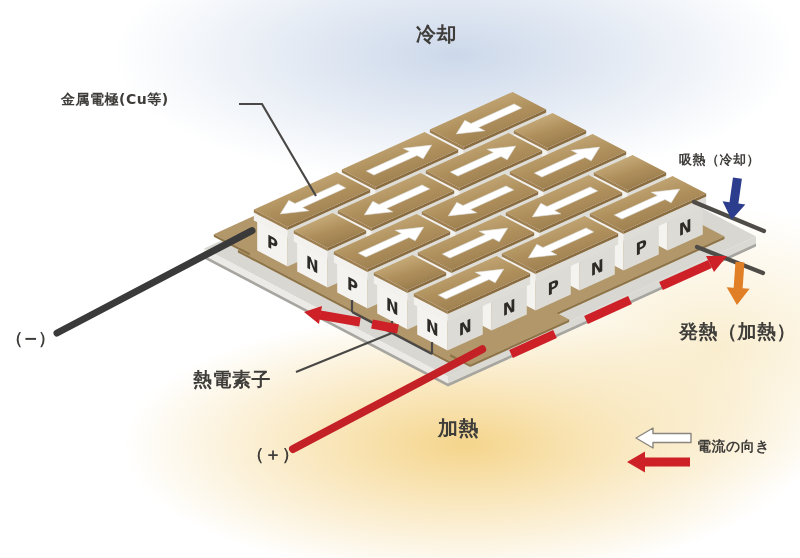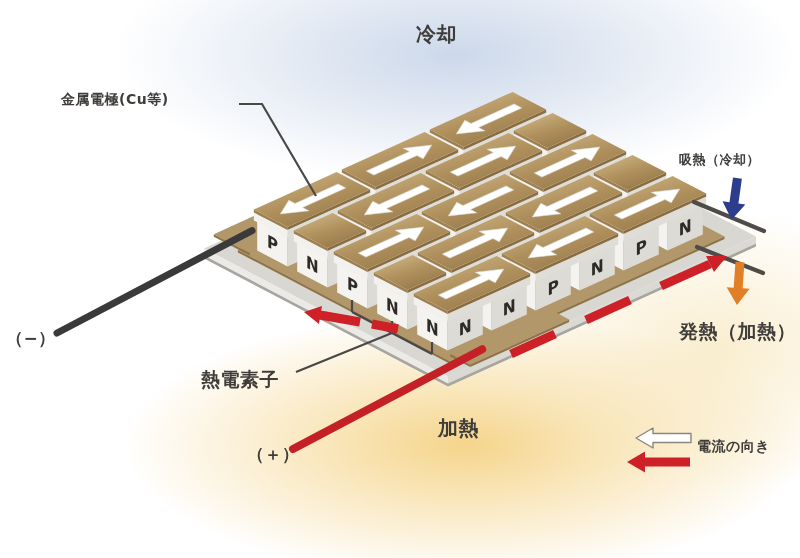--- a/index.html
+++ b/index.html
@@ -11,21 +11,21 @@
         radial-gradient(ellipse 250px 160px at 715px 350px, rgba(247,228,180,.65) 0%, rgba(247,228,180,0) 90%),
         radial-gradient(ellipse 360px 140px at 465px 445px, #f5d58c 0%, rgba(245,213,140,0) 95%);}
   svg#scene{position:absolute;left:0;top:0;z-index:1;}
   .lbl{position:absolute;z-index:2;color:#3f3d3a;white-space:nowrap;
        font-weight:600;letter-spacing:.5px;}
   #lbl-reikyaku{left:416px;top:21px;font-size:20px;font-weight:700;}
   #lbl-kanetsu {left:438px;top:415px;font-size:20px;font-weight:700;text-align:right;}
   #lbl-electrode{left:61px;top:91px;font-size:14px;}
   #lbl-absorb  {left:679px;top:151px;font-size:13px;}
   #lbl-release {left:679px;top:311px;font-size:19px;margin-top:8px;}
-  #lbl-element {left:201px;top:367px;font-size:19px;}
+  #lbl-element {left:193px;top:367px;font-size:19px;}
   #lbl-minus   {left:6px;top:327px;font-size:17px;}
   #lbl-plus    {left:247px;top:443px;font-size:17px;}
   #lbl-legend  {left:697px;top:438px;font-size:14px;}
   text.pn{font-family:"DejaVu Sans","Liberation Sans",sans-serif;font-weight:700;}
 </style>
 </head>
 <body>
 
 <div class="bg"></div>
 

